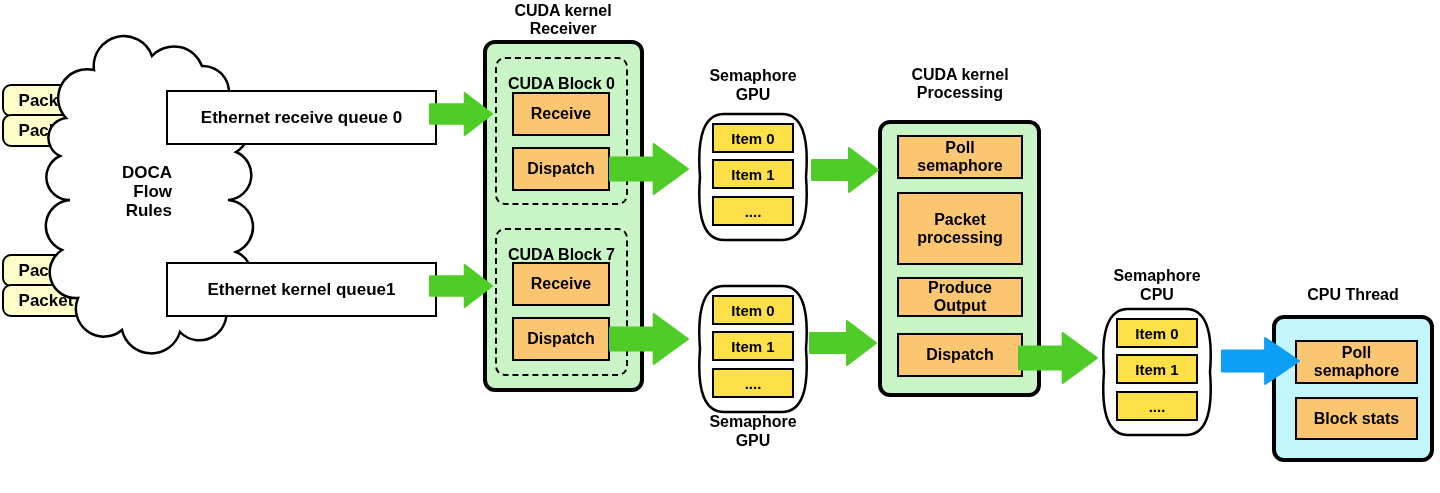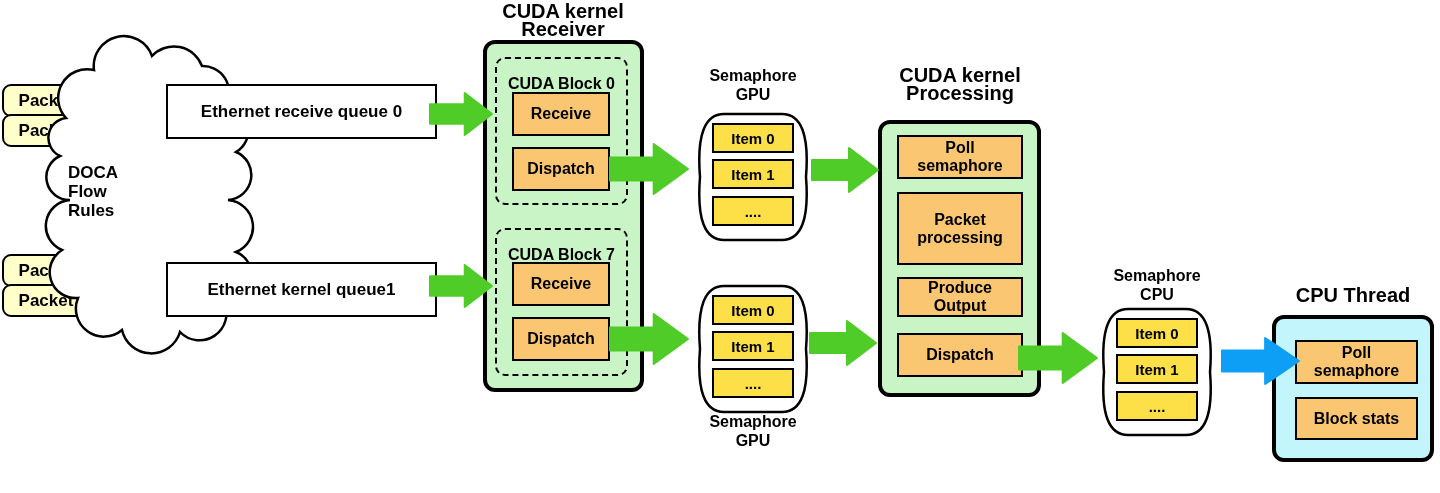--- a/index.html
+++ b/index.html
@@ -8,29 +8,29 @@
   .abs{position:absolute;}
   .center{display:flex;align-items:center;justify-content:center;text-align:center;}
 
   .packet{position:absolute;left:2px;width:84px;height:29px;background:var(--yellow-fill);
           border:2.5px solid #000;border-radius:9px;font-size:17px;}
   .queue{position:absolute;left:166px;width:267px;height:51px;background:#fff;
          border:2.5px solid #000;font-size:17px;z-index:2;}
   .kernelbox{position:absolute;border:4px solid #000;border-radius:12px;box-sizing:border-box;z-index:1;}
   .greenfill{background:var(--green-fill);}
   .cyanfill{background:var(--cyan-fill);}
-  .ktitle{position:absolute;text-align:center;font-size:20px;line-height:18px;white-space:pre-line;z-index:2;}
+  .ktitle{position:absolute;text-align:center;font-size:16px;line-height:18px;white-space:pre-line;z-index:2;}
   .cudablock{position:absolute;border:2.5px dashed #000;border-radius:10px;box-sizing:border-box;z-index:2;}
   .blocklabel{text-align:center;font-size:16px;margin-top:16px;}
   .step{position:absolute;background:var(--orange-fill);border:2.5px solid #000;border-radius:0;
         font-size:16px;line-height:18px;white-space:pre-line;box-sizing:border-box;z-index:3;}
   .semlabel{position:absolute;text-align:center;font-size:16px;line-height:19px;white-space:pre-line;z-index:2;}
   .semitem{position:absolute;width:82px;height:30px;background:#fde047;border:2.5px solid #000;
            font-size:15px;box-sizing:border-box;z-index:3;}
-  .cloudtext{position:absolute;left:68px;top:163px;width:104px;text-align:left;
+  .cloudtext{position:absolute;left:68px;top:163px;width:104px;text-align:right;
              font-size:17px;line-height:19px;white-space:pre-line;z-index:2;}
   .layer{position:absolute;left:0;top:0;z-index:5;pointer-events:none;}
 </style>
 </head>
 <body>
 
 <div class="stage">
 
   <svg class="abs" style="left:50px;top:40px;overflow:visible;z-index:1" width="196" height="306" viewBox="0 0 196 306">
     <path d="M 16,78 A 29 29 0 0 1 44,30 A 30 30 0 0 1 102,16 A 30 30 0 0 1 152,26
@@ -41,21 +41,21 @@
   </svg>
   <div class="cloudtext">DOCA
 Flow
 Rules</div>
 
   <div class="packet center" style="top:84px">Packet</div>
   <div class="packet center" style="top:114px">Packet</div>
   <div class="packet center" style="top:254px">Packet</div>
   <div class="packet center" style="top:284px">Packet</div>
 
-  <div class="queue center" style="top:84px">Ethernet receive queue 0</div>
+  <div class="queue center" style="top:90px">Ethernet receive queue 0</div>
   <div class="queue center" style="top:262px">Ethernet kernel queue1</div>
 
   <div class="ktitle" style="left:463px;top:2px;width:200px">CUDA kernel
 Receiver</div>
   <div class="kernelbox greenfill" style="left:483px;top:40px;width:161px;height:352px"></div>
 
   <div class="cudablock" style="left:495px;top:57px;width:133px;height:148px">
     <div class="blocklabel">CUDA Block 0</div>
   </div>
   <div class="step center" style="left:512px;top:92px;width:98px;height:44px">Receive</div>

